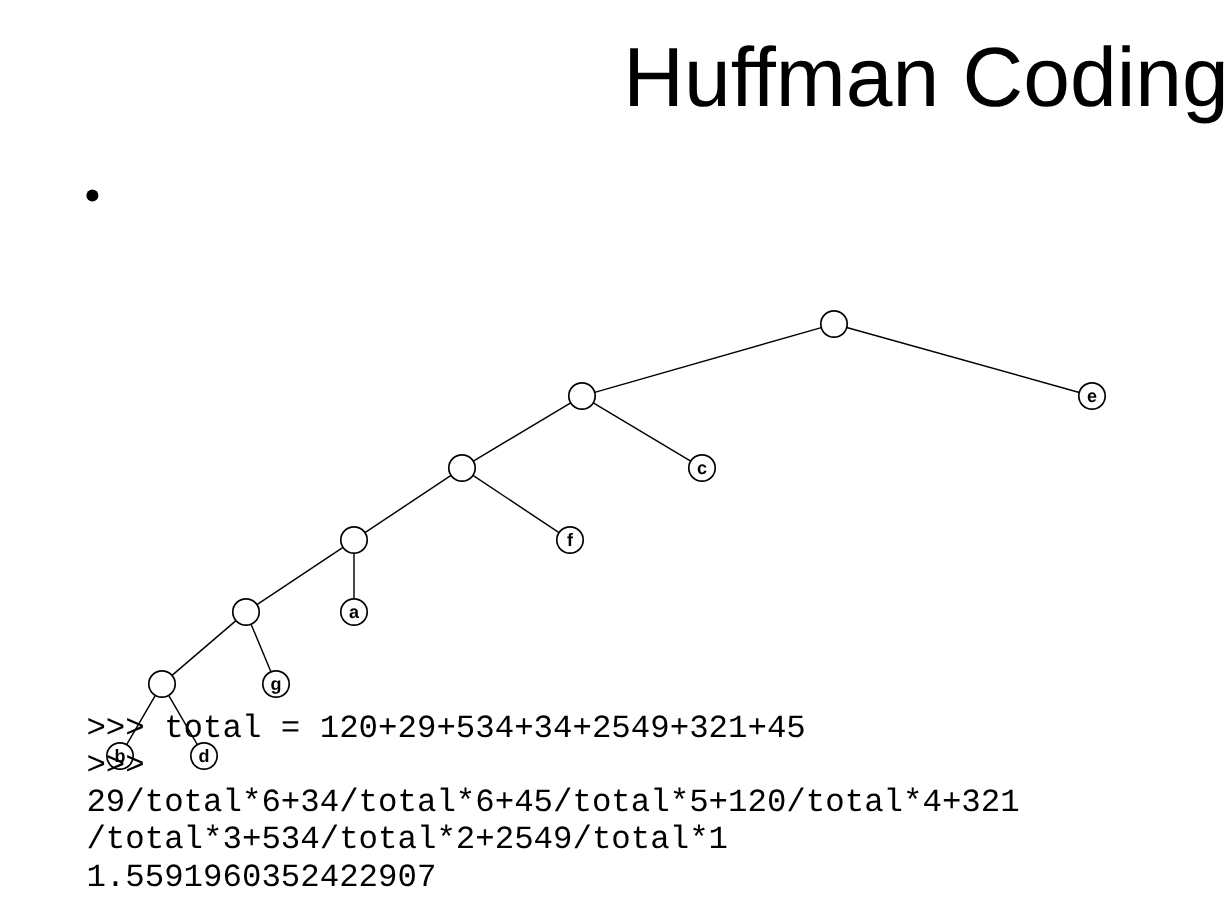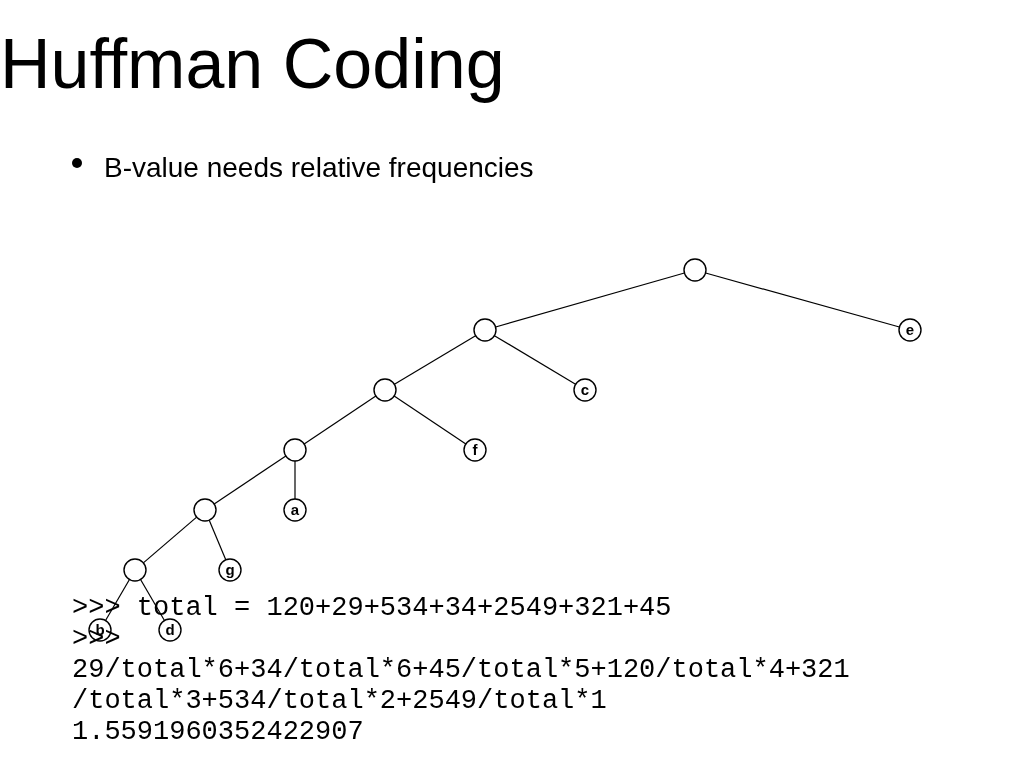--- a/index.html
+++ b/index.html
@@ -8,21 +8,21 @@
     height: 768px;
     background: #fff;
     font-family: Arial, Helvetica, sans-serif;
     color: #000;
     position: relative;
     overflow: hidden;
   }
   .title {
     font-size: 70px;
     font-weight: normal;
-    text-align: left;
+    text-align: right;
     padding-top: 24px;
     letter-spacing: 0px;
   }
   .bullet-row {
     display: flex;
     align-items: flex-start;
     margin-top: 48px;
     margin-left: 72px;
   }
   .bullet-dot {
@@ -55,21 +55,20 @@
     letter-spacing: 0px;
   }
 </style>
 </head>
 <body>
 
 <h1 class="title">Huffman Coding</h1>
 
 <div class="bullet-row">
   <div class="bullet-dot"></div>
-  <div class="bullet-text">B-value needs relative frequencies</div>
 </div>
 
 <div class="tree-area">
   <svg id="tree-svg" width="880" height="400">
       <line x1="614.4232365759509" y1="23.02193240687116" x2="425.57676342404903" y2="76.97806759312884" stroke="#000" stroke-width="1.2"></line>
       <line x1="635.5951593146664" y1="22.9567886459534" x2="829.4048406853336" y2="77.0432113540466" stroke="#000" stroke-width="1.2"></line>
       <line x1="405.56757781716203" y1="85.6594533097028" x2="324.43242218283797" y2="134.3405466902972" stroke="#000" stroke-width="1.2"></line>
       <line x1="424.43242218283797" y1="85.6594533097028" x2="505.56757781716203" y2="134.3405466902972" stroke="#000" stroke-width="1.2"></line>
       <line x1="305.8474467622837" y1="146.1017021584775" x2="234.1525532377163" y2="193.8982978415225" stroke="#000" stroke-width="1.2"></line>
       <line x1="324.1525532377163" y1="146.1017021584775" x2="395.8474467622837" y2="193.8982978415225" stroke="#000" stroke-width="1.2"></line>

